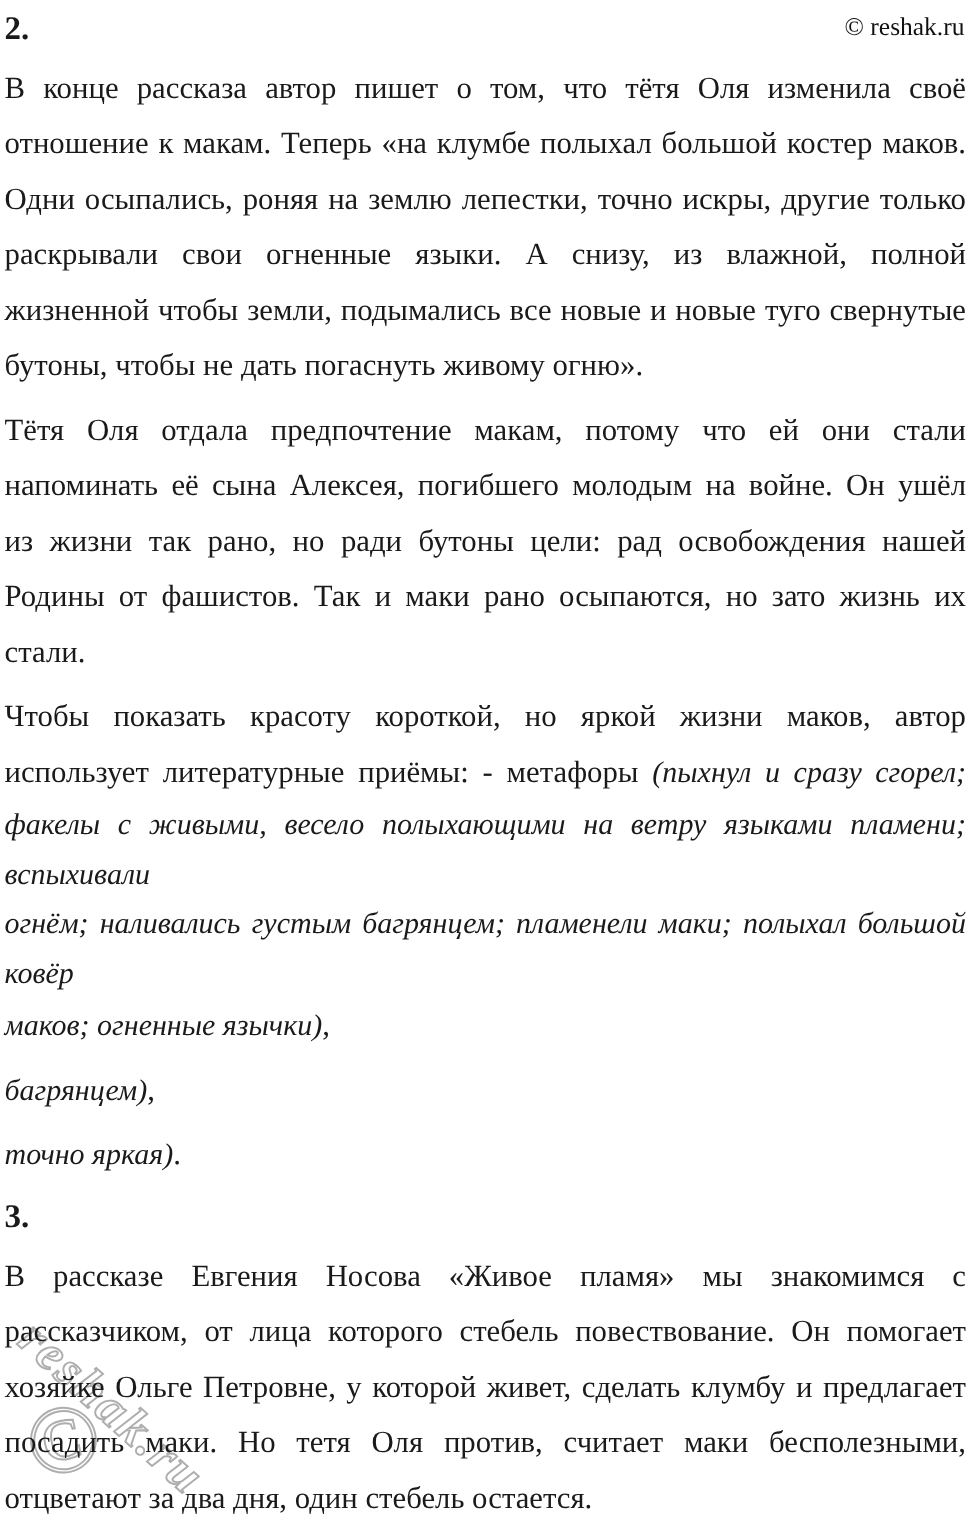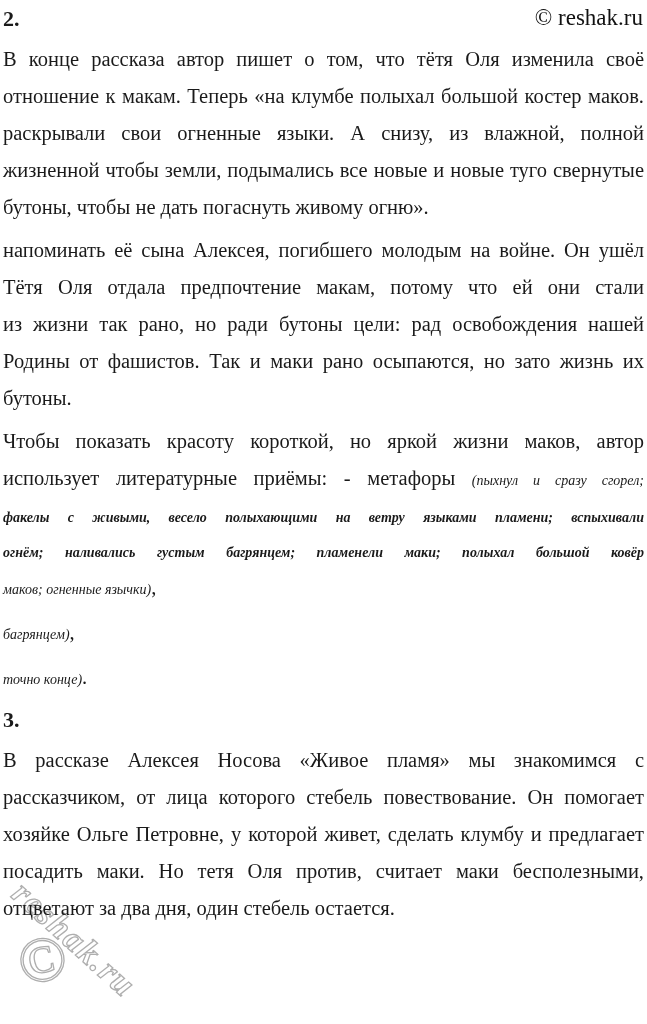--- a/index.html
+++ b/index.html
@@ -13,43 +13,43 @@
     overflow: hidden;
   }
   .page {
     position: absolute; inset: 0;
     padding: 5px 3px 0 3px;
     box-sizing: border-box;
   }
   .brand {
     position: absolute;
     top: 4px; right: 4px;
-    font-size: 23px; line-height: 28px;
+    font-size: 17px; line-height: 28px;
     color: #111;
     z-index: 2;
   }
   #doc { position: relative; z-index: 1; }
   .heading {
     font-size: 22px; font-weight: 700;
     line-height: 28px;
     margin: 8px 0;
   }
   .heading:first-child { margin-top: 0; }
   .para {
     font-size: 20.5px;
     margin: 6px 0;
   }
   .line {
     line-height: 37px;
     text-align: justify;
     text-align-last: justify;
   }
   .line.last { text-align-last: left; }
-  .line.iline { line-height: 33px; font-weight: bold; }
-  .it { font-style: italic; font-size: 14px; }
+  .line.iline { line-height: 33px; }
+  .it { font-style: italic; font-size: 20px; }
   
   .wm {
     position: absolute; inset: 0;
     pointer-events: none;
     z-index: 0;
     opacity: 0.9;
   }
   .wm-text {
     position: absolute;
     left: 30px; top: 874px;
@@ -75,47 +75,48 @@
 
 <div class="page">
 
   <div class="brand">© reshak.ru</div>
 
   <div id="doc">
       <div class="heading">2.</div>
       <div class="para">
         <div class="line"><span class="rg">В конце рассказа автор пишет о том, что тётя Оля изменила своё</span></div>
         <div class="line"><span class="rg">отношение к макам. Теперь «на клумбе полыхал большой костер маков.</span></div>
+        <div class="line"><span class="rg">Одни осыпались, роняя на землю лепестки, точно искры, другие только</span></div>
         <div class="line"><span class="rg">раскрывали свои огненные языки. А снизу, из влажной, полной</span></div>
         <div class="line"><span class="rg">жизненной чтобы земли, подымались все новые и новые туго свернутые</span></div>
         <div class="line last"><span class="rg">бутоны, чтобы не дать погаснуть живому огню».</span></div>
       </div>
       <div class="para">
+        <div class="line"><span class="rg">Тётя Оля отдала предпочтение макам, потому что ей они стали</span></div>
         <div class="line"><span class="rg">напоминать её сына Алексея, погибшего молодым на войне. Он ушёл</span></div>
-        <div class="line"><span class="rg">Тётя Оля отдала предпочтение макам, потому что ей они стали</span></div>
         <div class="line"><span class="rg">из жизни так рано, но ради бутоны цели: рад освобождения нашей</span></div>
         <div class="line"><span class="rg">Родины от фашистов. Так и маки рано осыпаются, но зато жизнь их</span></div>
-        <div class="line last"><span class="rg">бутоны.</span></div>
+        <div class="line last"><span class="rg">стали.</span></div>
       </div>
       <div class="para">
         <div class="line"><span class="rg">Чтобы показать красоту короткой, но яркой жизни маков, автор</span></div>
         <div class="line"><span class="rg">использует литературные приёмы: - метафоры </span><span class="it">(пыхнул и сразу сгорел;</span></div>
         <div class="line iline"><span class="it">факелы с живыми, весело полыхающими на ветру языками пламени; вспыхивали</span></div>
         <div class="line iline"><span class="it">огнём; наливались густым багрянцем; пламенели маки; полыхал большой ковёр</span></div>
         <div class="line last"><span class="it">маков; огненные язычки)</span><span class="rg">,</span></div>
       </div>
       <div class="para">
         <div class="line last"><span class="it">багрянцем)</span><span class="rg">,</span></div>
       </div>
       <div class="para">
-        <div class="line last"><span class="it">точно конце)</span><span class="rg">.</span></div>
+        <div class="line last"><span class="it">точно яркая)</span><span class="rg">.</span></div>
       </div>
       <div class="heading">3.</div>
       <div class="para">
-        <div class="line"><span class="rg">В рассказе Алексея Носова «Живое пламя» мы знакомимся с</span></div>
+        <div class="line"><span class="rg">В рассказе Евгения Носова «Живое пламя» мы знакомимся с</span></div>
         <div class="line"><span class="rg">рассказчиком, от лица которого стебель повествование. Он помогает</span></div>
         <div class="line"><span class="rg">хозяйке Ольге Петровне, у которой живет, сделать клумбу и предлагает</span></div>
         <div class="line"><span class="rg">посадить маки. Но тетя Оля против, считает маки бесполезными,</span></div>
         <div class="line last"><span class="rg">отцветают за два дня, один стебель остается.</span></div>
       </div>
     </div>
 
   <div class="wm">
     <span class="wm-c">©</span>
     <span class="wm-text">reshak.ru</span>

